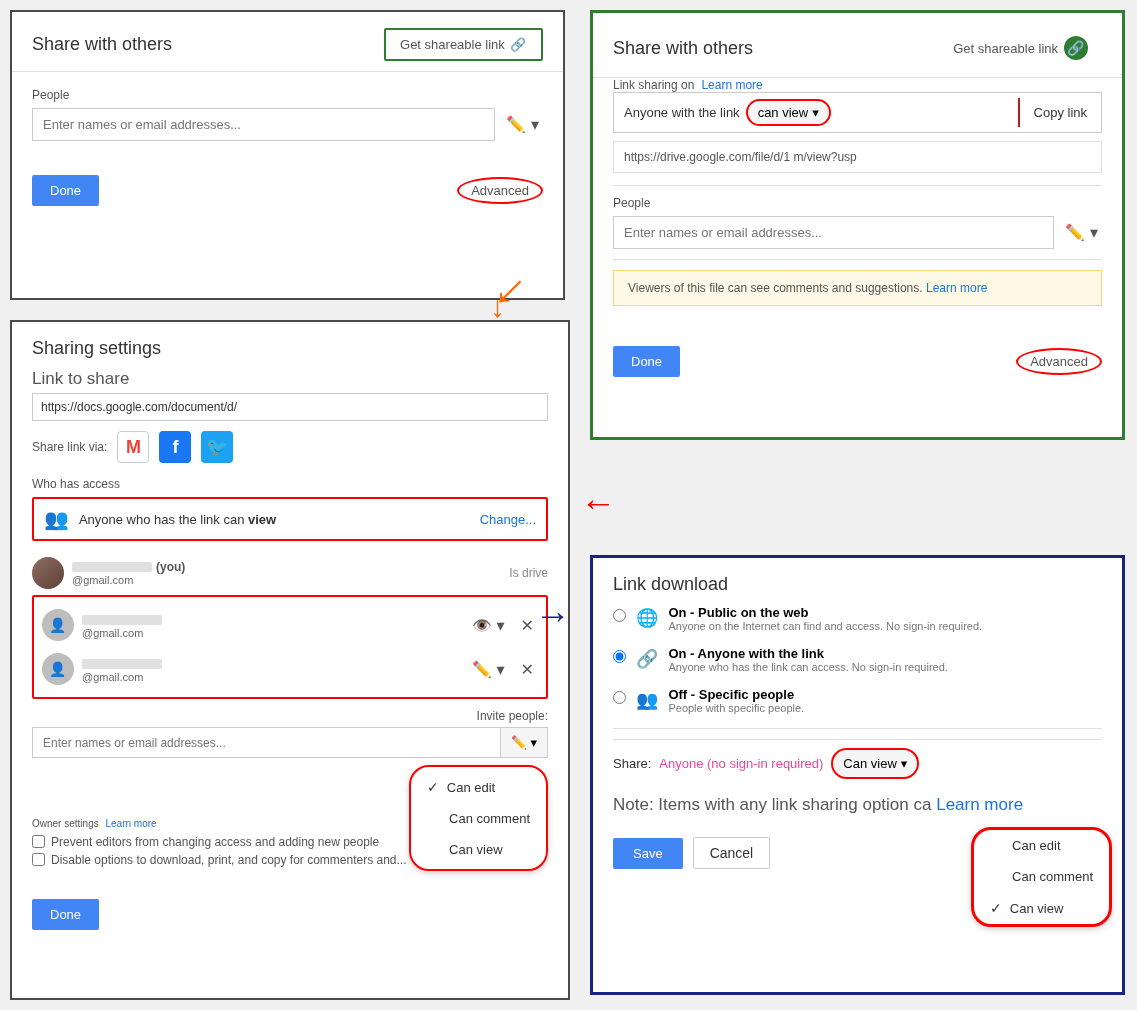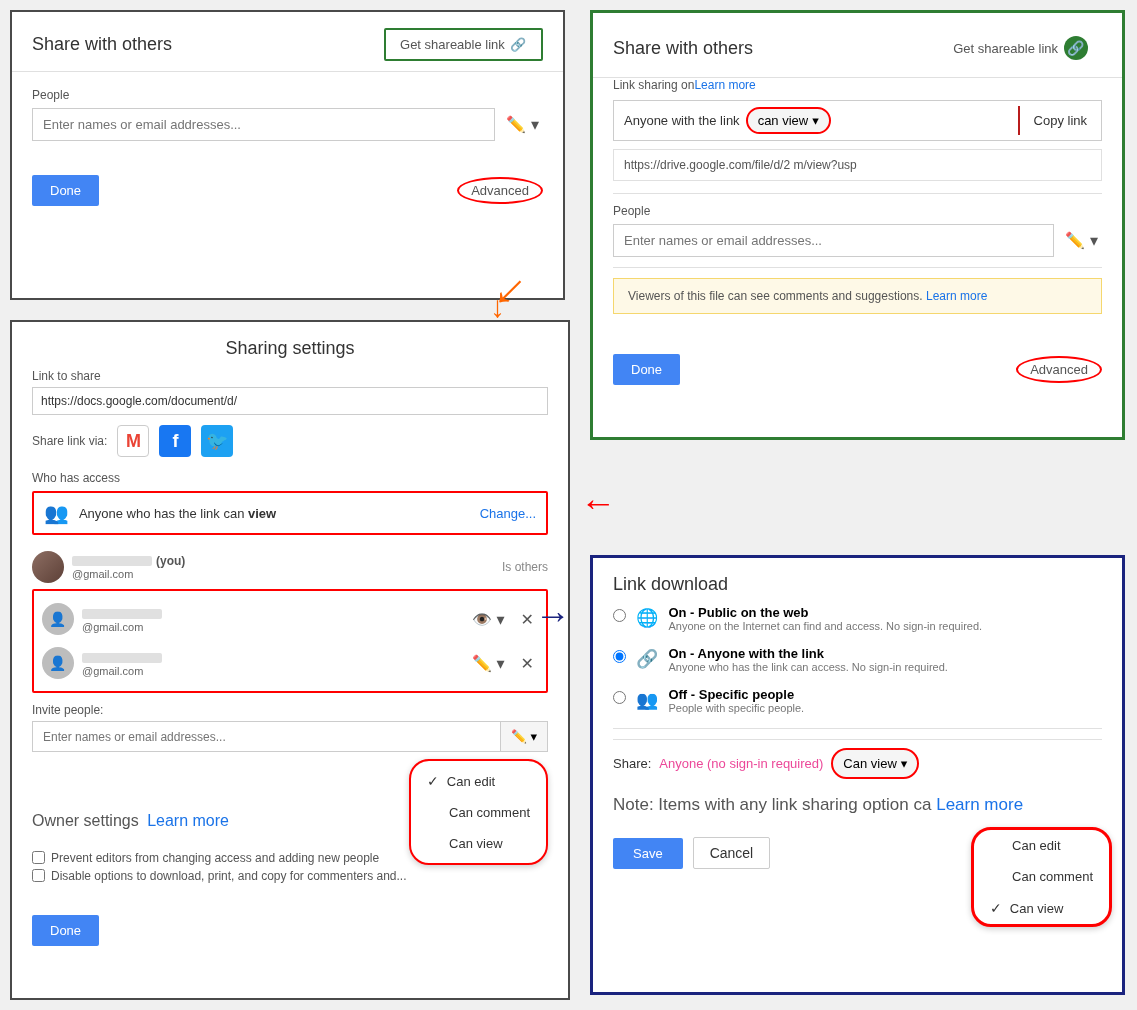--- a/index.html
+++ b/index.html
@@ -164,22 +164,21 @@
       display: flex;
       align-items: center;
       justify-content: space-between;
       margin-top: 8px;
     }
 
     
     .link-sharing-bar {
       display: flex;
       align-items: flex-start;
-      gap: 0;
-      margin-bottom: 8px;
+      gap: 7px;
     }
 
     .link-status {
       font-size: 12px;
       color: #555;
     }
 
     .link-learn-more {
       color: #1a73e8;
       text-decoration: none;
@@ -239,21 +238,21 @@
       margin-bottom: 12px;
     }
 
     .info-bar a {
       color: #1a73e8;
       text-decoration: none;
     }
 
     
     .settings-label {
-      font-size: 12px;
+      font-size: 17px;
       color: #555;
       margin-bottom: 4px;
     }
 
     .settings-url-input {
       border: 1px solid #ccc;
       padding: 6px 8px;
       width: 100%;
       font-size: 12px;
       color: #333;
@@ -384,20 +383,21 @@
       border-radius: 2px;
       padding: 6px 8px;
       margin-bottom: 10px;
     }
 
     
     .invite-label {
       font-size: 12px;
       color: #555;
       margin-bottom: 4px;
+      text-align: right;
     }
 
     .invite-row {
       display: flex;
       align-items: center;
       gap: 0;
       border: 1px solid #ccc;
       margin-bottom: 10px;
       position: relative;
     }
@@ -448,23 +448,23 @@
       gap: 8px;
     }
 
     .check-mark {
       color: #333;
       font-size: 14px;
     }
 
     
     .owner-settings {
-      font-size: 16px;
-      color: #555;
-      margin-bottom: 21px;
+      font-size: 10px;
+      color: #555;
+      margin-bottom: 6px;
     }
 
     .owner-settings a {
       color: #1a73e8;
       text-decoration: none;
     }
 
     .checkbox-row {
       display: flex;
       align-items: flex-start;
@@ -635,42 +635,42 @@
       <div style="display:flex;align-items:center;gap:6px;flex:1;padding:6px 10px;">
         <span style="font-size:13px;color:#333;">Anyone with the link</span>
         <button class="dropdown-btn-highlighted">
           <span>can view</span>
           <span>▾</span>
         </button>
       </div>
       <button class="copy-link-btn">Copy link</button>
     </div>
     <div style="border:1px solid #e0e0e0;padding:8px 10px;margin-bottom:12px;font-size:12px;color:#555;">
-      <span>https://drive.google.com/file/d/2                    m/view?usp</span>
+      <span>https://drive.google.com/file/d/1                    m/view?usp</span>
     </div>
     <hr class="divider">
     <div class="section-label" style="margin-bottom:6px;">People</div>
     <div class="people-row">
       <input class="input-field" type="text" placeholder="Enter names or email addresses..." style="">
       <button class="icon-btn">✏️ ▾</button>
     </div>
     <hr class="divider">
     <div class="info-bar">
       <span>Viewers of this file can see comments and suggestions.</span>
       <a href="#" style="color:#1a73e8;text-decoration:none;">Learn more</a>
     </div>
   </div>
   <div class="panel-footer">
     <button class="btn-blue">Done</button>
     <span class="advanced-oval">Advanced</span>
   </div>
 </div>
 
 <div class="panel" id="panel-bottom-left">
-  <div class="panel-header" style="border-bottom:none;justify-content:center;">
+  <div class="panel-header" style="border-bottom:none;">
     <span class="panel-title">Sharing settings</span>
   </div>
   <div class="panel-inner-body">
     <div class="settings-label">Link to share</div>
     <input class="settings-url-input" type="text" value="https://docs.google.com/document/d/" style="">
     <div class="share-via">
       <span class="share-via-label">Share link via:</span>
       <div class="social-icon gmail-icon">M</div>
       <div class="social-icon facebook-icon">f</div>
       <div class="social-icon twitter-icon">🐦</div>
@@ -687,21 +687,21 @@
     
     <div class="user-row">
       <div class="user-avatar-photo"></div>
       <div class="user-info">
         <div style="display:flex;align-items:center;gap:4px;font-weight:bold;">
           <span class="user-name"></span>
           <span style="font-size:12px;color:#555;">(you)</span>
         </div>
         <div class="user-email">@gmail.com</div>
       </div>
-      <span class="user-role">Is others</span>
+      <span class="user-role">Is drive</span>
     </div>
     
     <div class="shared-users-box">
 
       <div class="user-row">
         <div class="user-avatar">👤</div>
         <div class="user-info">
           <span class="user-name"></span>
           <div class="user-email">@gmail.com</div>
         </div>

